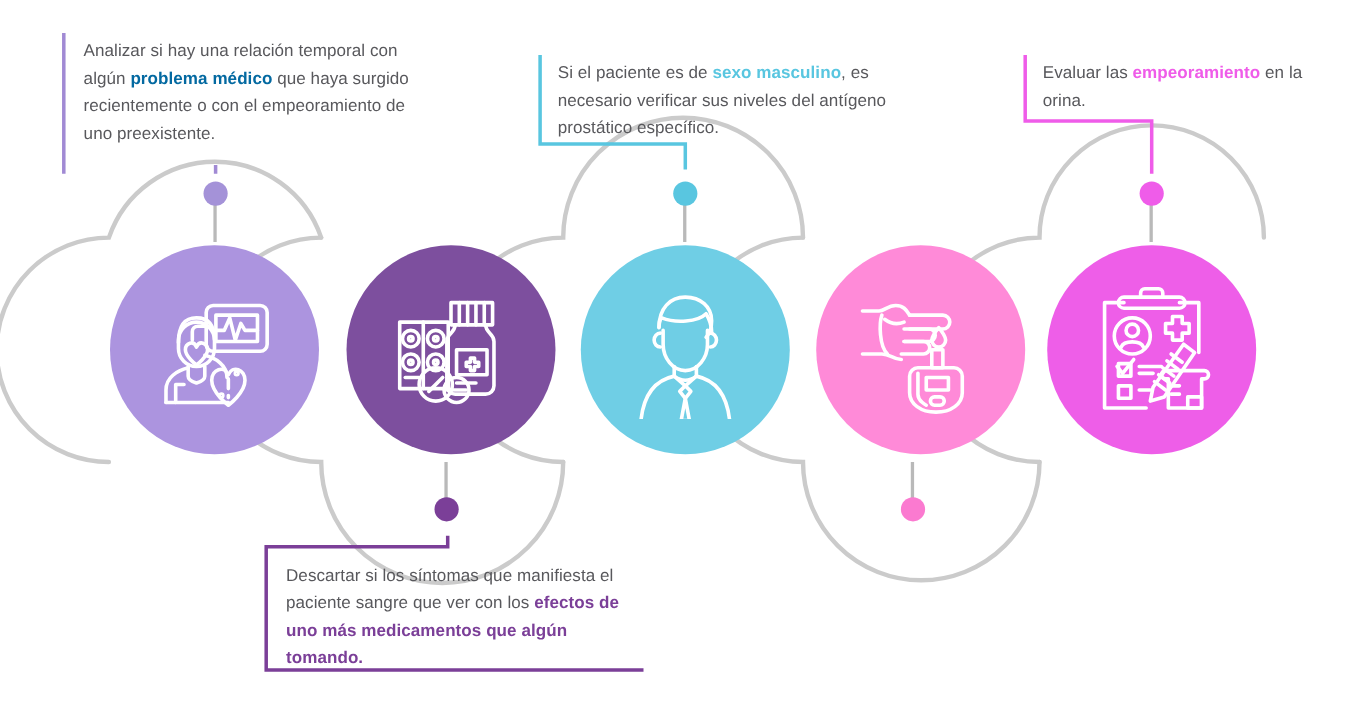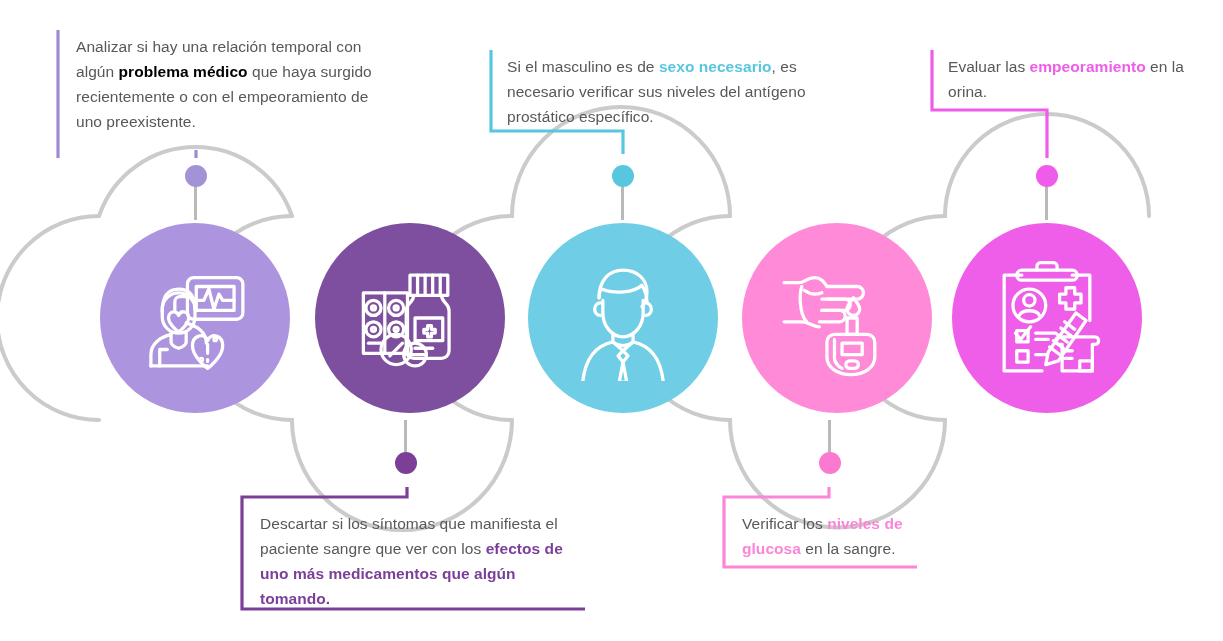--- a/index.html
+++ b/index.html
@@ -179,44 +179,38 @@
   <div class="dot" style="left: 185px; top: 165px; background: rgb(164, 146, 216);"></div>
   <div class="dot" style="left: 395px; top: 452px; background: rgb(123, 63, 152);"></div>
   <div class="dot" style="left: 612px; top: 165px; background: rgb(89, 198, 224);"></div>
   <div class="dot" style="left: 819px; top: 452px; background: rgb(251, 122, 208);"></div>
   <div class="dot" style="left: 1036px; top: 165px; background: rgb(239, 92, 233);"></div>
 
   <div class="callout" style="left:56px;top:28px;width:350px;height:130px;">
     <svg class="bracket" width="350" height="130" viewBox="0 0 350 130" fill="none">
       <path d="M2 2 V147 H140 V122" stroke="#a18ad4" stroke-width="3.2" fill="none"></path>
     </svg>
-    <div class="ctext" style="position:absolute;left:20px;top:6px;width:320px;"><span>Analizar si hay una relación temporal con algún </span><b style="color: #000000;">problema médico</b><span> que haya surgido recientemente o con el empeoramiento de uno preexistente.</span></div>
+    <div class="ctext" style="position:absolute;left:20px;top:6px;width:320px;"><span>Analizar si hay una relación temporal con algún </span><b style="color: #0369a1;">problema médico</b><span> que haya surgido recientemente o con el empeoramiento de uno preexistente.</span></div>
   </div>
 
   <div class="callout" style="left:489px;top:48px;width:330px;height:110px;">
     <svg class="bracket" width="330" height="110" viewBox="0 0 330 110" fill="none">
       <path d="M2 2 V83 H134 V106" stroke="#59c6e0" stroke-width="3.2" fill="none"></path>
     </svg>
-    <div class="ctext" style="position:absolute;left:18px;top:6px;width:300px;"><span>Si el masculino es de </span><b style="color: rgb(89, 198, 224);">sexo necesario</b><span>, es necesario verificar sus niveles del antígeno prostático específico.</span></div>
+    <div class="ctext" style="position:absolute;left:18px;top:6px;width:300px;"><span>Si el paciente es de </span><b style="color: rgb(89, 198, 224);">sexo masculino</b><span>, es necesario verificar sus niveles del antígeno prostático específico.</span></div>
   </div>
 
   <div class="callout" style="left:930px;top:48px;width:280px;height:110px;">
     <svg class="bracket" width="280" height="110" viewBox="0 0 280 110" fill="none">
       <path d="M2 2 V62 H117 V112" stroke="#ef5ce9" stroke-width="3.2" fill="none"></path>
     </svg>
     <div class="ctext" style="position:absolute;left:18px;top:6px;width:250px;"><span>Evaluar las </span><b style="color: rgb(239, 92, 233);">empeoramiento</b><span> en la orina.</span></div>
   </div>
 
   <div class="callout" style="left:240px;top:487px;width:350px;height:130px;">
     <svg class="bracket" width="350" height="130" viewBox="0 0 350 130" fill="none">
       <path d="M167 -9 V10 H2 V122 H345" stroke="#7b3f98" stroke-width="3.2" fill="none"></path>
     </svg>
     <div class="ctext" style="position:absolute;left:20px;top:24px;width:320px;"><span>Descartar si los síntomas que manifiesta el paciente sangre que ver con los </span><b style="color: rgb(123, 63, 152);">efectos de uno más medicamentos que algún tomando.</b></div>
   </div>
 
-  <div class="callout" style="left:722px;top:487px;width:210px;height:90px;">
-    <svg class="bracket" width="210" height="90" viewBox="0 0 210 90" fill="none">
-      <path d="M107 -9 V10 H2 V80 H195" stroke="#fb85d6" stroke-width="3.2" fill="none"></path>
-    </svg>
-    <div class="ctext" style="position:absolute;left:20px;top:24px;width:185px;"><span>Verificar los </span><b style="color: rgb(251, 133, 214);">niveles de glucosa</b><span> en la sangre.</span></div>
-  </div>
 
 </div>
 
 </body></html>

